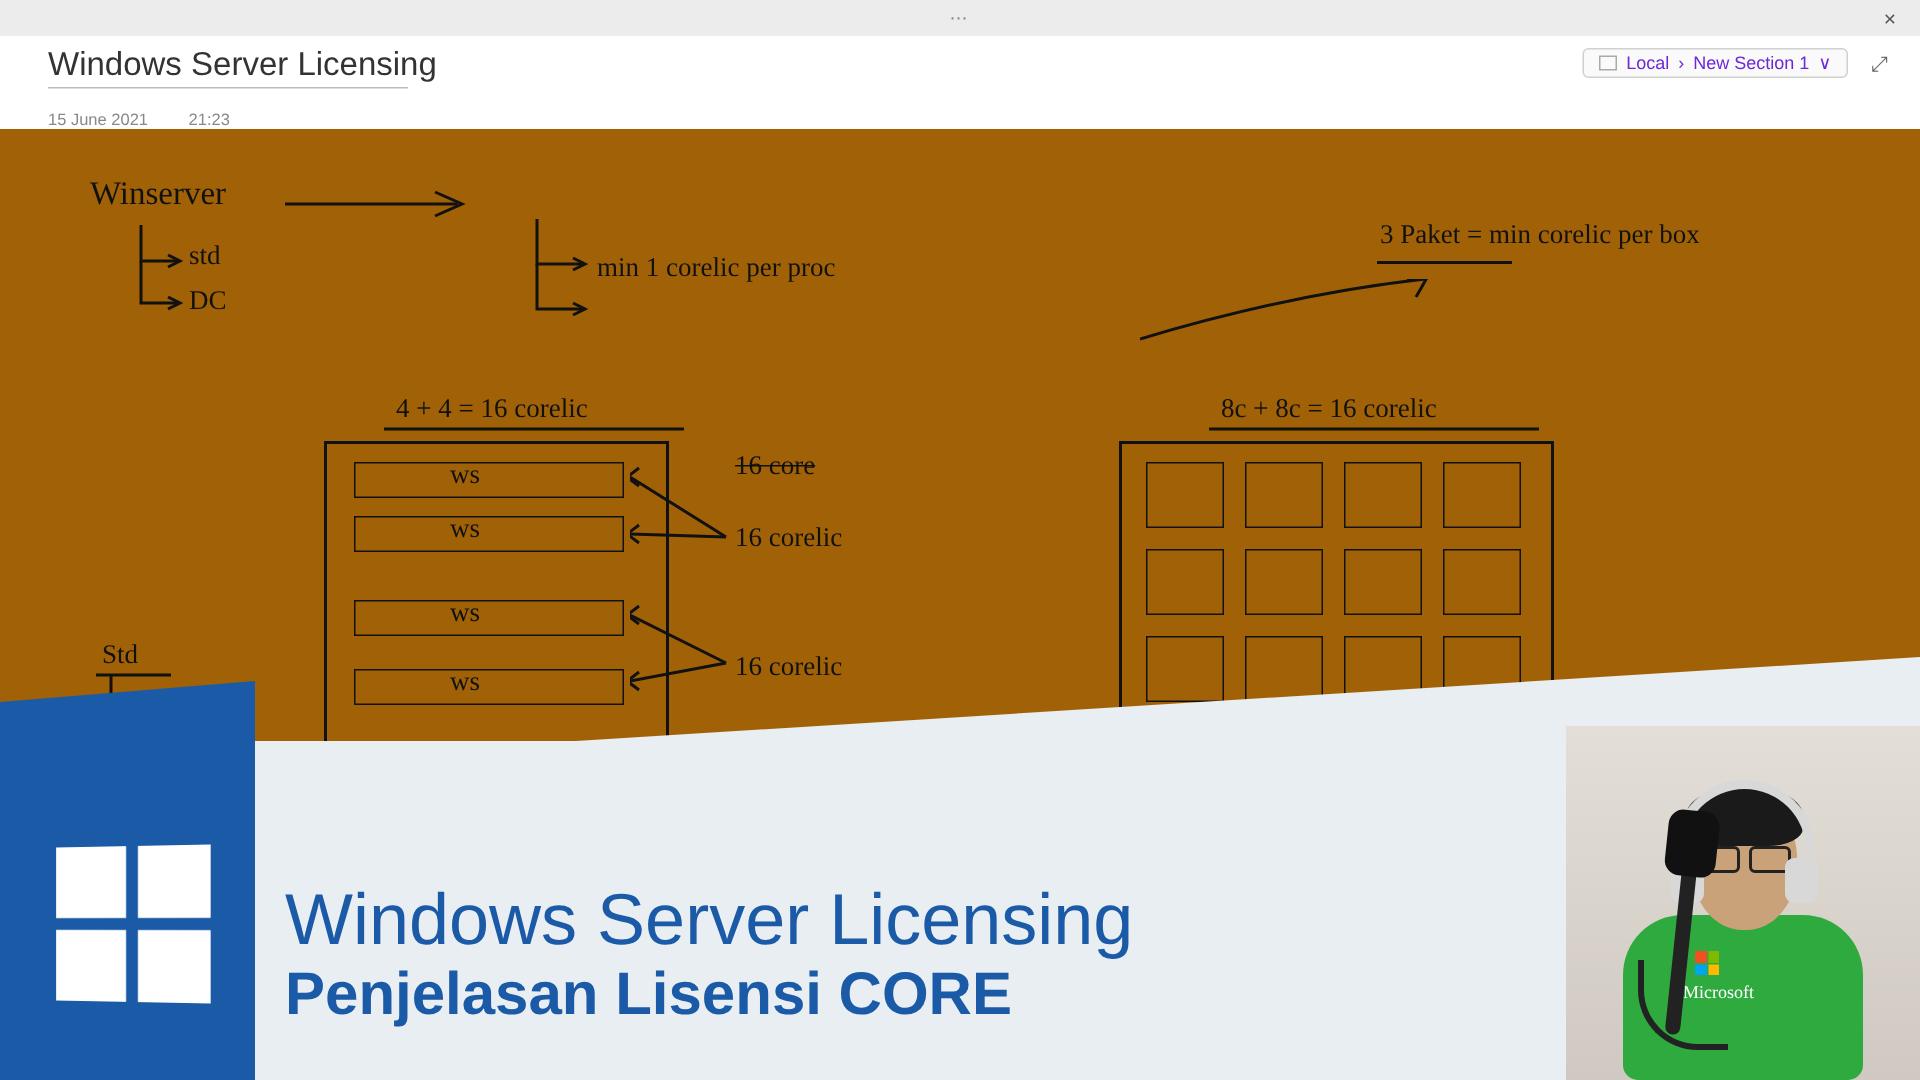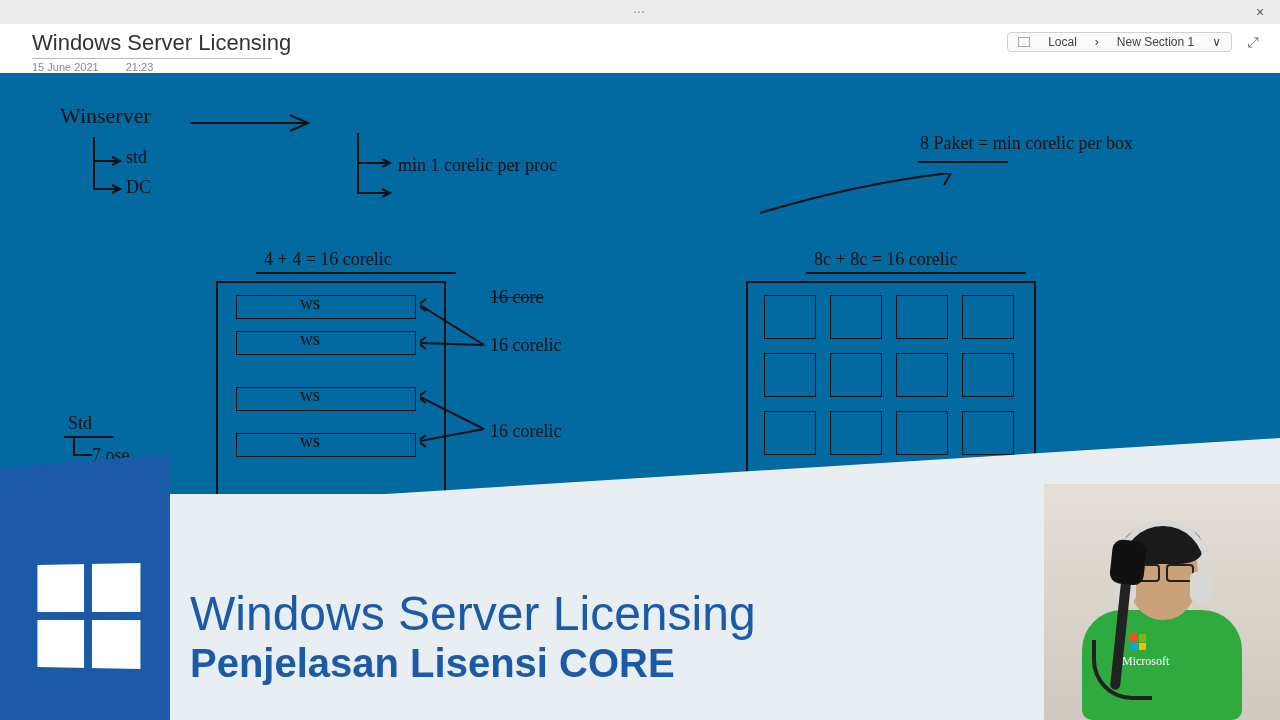--- a/index.html
+++ b/index.html
@@ -8,30 +8,30 @@
   
   .topbar { height: 24px; background: #ececec; display: flex; align-items: center; justify-content: flex-end; position: relative; }
   .topbar .dots { position: absolute; left: 50%; transform: translateX(-50%); color: #888; font-size: 12px; letter-spacing: 2px; }
   .topbar .close { width: 40px; text-align: center; color: #555; font-size: 14px; cursor: pointer; }
   
   
   .header { display: flex; justify-content: space-between; align-items: flex-start; padding: 6px 18px 0 32px; }
   .title-area { display: flex; flex-direction: column; }
   .page-title { font-size: 22px; color: #333; font-weight: 400; padding-bottom: 2px; }
   .title-underline { width: 240px; height: 1px; background: #bbb; margin-bottom: 2px; }
-  .meta { color: #888; font-size: 11px; }
+  .meta { color: #888; font-size: 11px; margin-top: 13px; }
   .meta span { margin-right: 24px; }
   
   .right-tools { display: flex; align-items: center; gap: 12px; margin-top: 2px; }
-  .crumb-pill { display: flex; align-items: center; gap: 18px; border: 1px solid #d0d0d0; border-radius: 4px; padding: 2px 10px; font-size: 12px; color: #404040; cursor: pointer; background: #fafafa; }
+  .crumb-pill { display: flex; align-items: center; gap: 6px; border: 1px solid #d0d0d0; border-radius: 4px; padding: 2px 10px; font-size: 12px; color: #6d28d9; cursor: pointer; background: #fafafa; }
   .crumb-pill .sq { width: 12px; height: 10px; border: 1px solid #aaa; display: inline-block; }
   .expand { width: 18px; height: 18px; color: #666; cursor: pointer; font-size: 14px; display:flex; align-items:center; justify-content:center;}
   
   
-  .canvas { position: relative; width: 1280px; height: 470px; background: #0369a1; font-family: "Comic Sans MS", "Segoe Script", cursive; color: #111; }
+  .canvas { position: relative; width: 1280px; height: 470px; background: #a16207; font-family: "Comic Sans MS", "Segoe Script", cursive; color: #111; }
   .hw { position: absolute; white-space: nowrap; font-size: 22px; }
   .sm { font-size: 18px; }
   .arrow { position: absolute; }
   
   
   .server-box { position: absolute; border: 2px solid #111; background: transparent; }
   .slot { position: absolute; border: 1.5px solid #111; height: 24px; }
   .grid-cell { position: absolute; border: 1.5px solid #111; width: 52px; height: 44px; }
   .scribble { text-decoration: line-through; }
 
@@ -121,21 +121,21 @@
       <polyline points="32,26 40,30 32,34"></polyline>
     <path d="M8 30 V60 H38"></path>
       <polyline points="32,56 40,60 32,64"></polyline>
   </svg>
   <div class="hw sm" style="left:398px; top:82px;">min  1  corelic  per proc</div>
 
   <svg class="arrow" style="left:760px; top:100px; width:200px; height:50px;">
       <path d="M0 40 Q100 10 190 0"></path>
       <polyline points="178,0 192,-2 184,12"></polyline>
     </svg>
-  <div class="hw sm" style="left:920px; top:60px;">8 Paket  =  min corelic per box</div>
+  <div class="hw sm" style="left:920px; top:60px;">3 Paket  =  min corelic per box</div>
   <svg style="position:absolute; left:918px; top:86px; width:90px; height:6px;">
       <line x1="0" y1="3" x2="90" y2="3"></line>
     </svg>
 
   <div class="hw sm" style="left:264px; top:176px;">4 + 4 = 16 corelic</div>
   <svg style="position:absolute;left:256px;top:198px;width:200px;height:4px;">
       <line x1="0" y1="2" x2="200" y2="2"></line>
     </svg>
   <div class="server-box" style="left:216px; top:208px; width:230px; height:220px;"></div>
   <div class="slot" style="left:236px; top:222px; width:180px;"></div>

